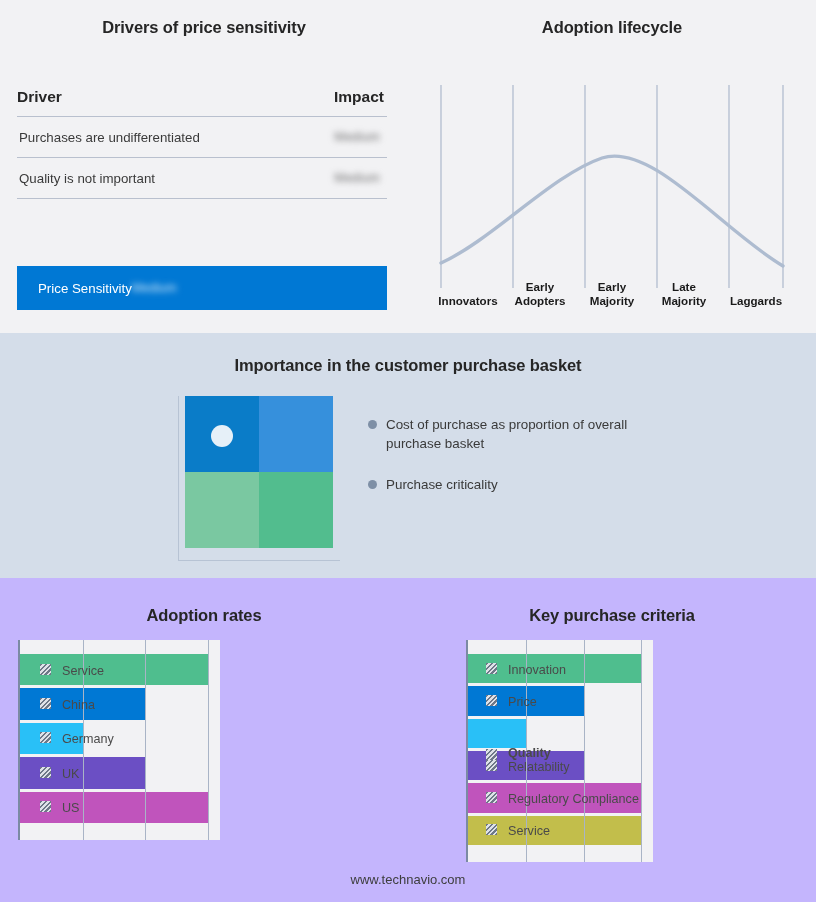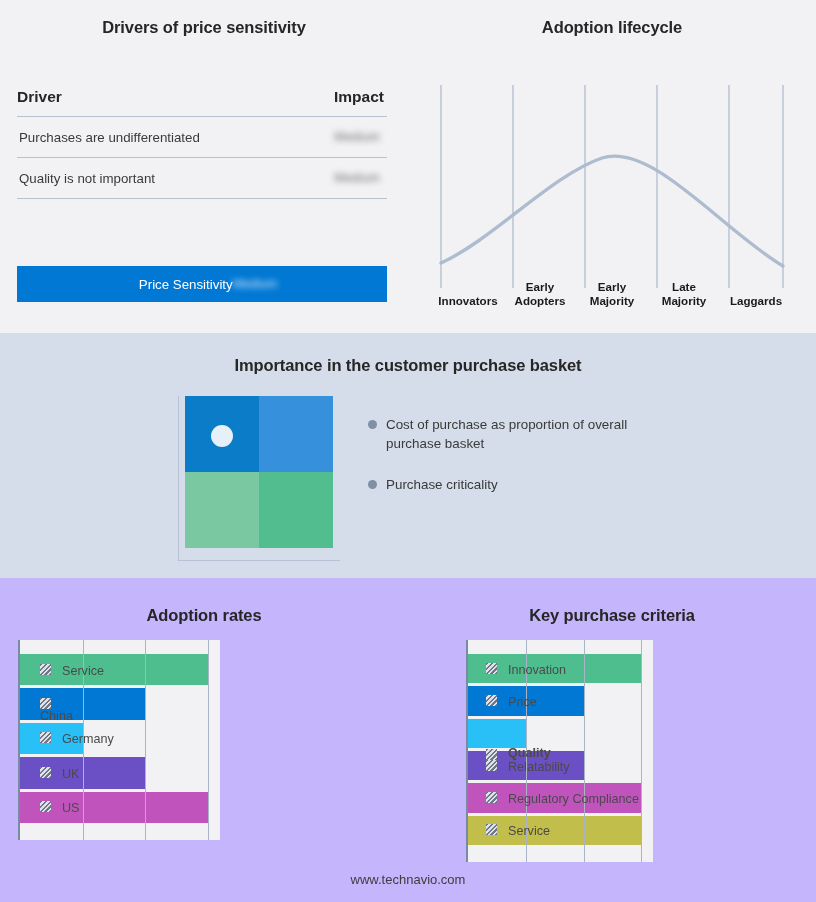--- a/index.html
+++ b/index.html
@@ -71,25 +71,25 @@
   .dt-impact {
     font-size: 12.5px;
     color: #6d6d6d;
     filter: blur(3.1px);
     margin-right: 7px;
     letter-spacing: 0.2px;
   }
   .dt-row-highlight {
     position: absolute;
     left: 0; top: 178px;
-    width: 370px; height: 36px;
+    width: 370px; height: 44px;
     background: #0078d4;
     display: flex;
     align-items: center;
-    justify-content: center;
+    justify-content: flex-start;
   }
   .dt-row-highlight .dt-driver-hl {
     font-size: 13.3px;
     color: #ffffff;
     margin-left: 21px;
   }
   .dt-row-highlight .dt-impact-hl {
     font-size: 12.5px;
     color: #d9ecfb;
     filter: blur(3.1px);
@@ -397,21 +397,21 @@
           </div>
       <div class="gridline" style="left: 64.5px;"></div>
           <div class="gridline" style="left: 127px;"></div>
           <div class="gridline" style="left: 189.5px;"></div>
         </div>
       <div class="bar-legend" id="legend-0" style="margin-left: 22px; height: 200px; justify-content: flex-start; padding-top: 23.7px;">
           <div class="bar-legend-item" style="height: 34.4px; align-items: flex-start;">
             <span class="bar-legend-swatch"></span>
             <span class="bar-legend-label">Service</span>
           </div>
-          <div class="bar-legend-item" style="height: 34.4px; align-items: flex-start; flex-direction: column;">
+          <div class="bar-legend-item" style="height: 34.4px; align-items: flex-start;">
             <span class="bar-legend-swatch"></span>
             <span class="bar-legend-label">China</span>
           </div>
           <div class="bar-legend-item" style="height: 34.4px; align-items: flex-start;">
             <span class="bar-legend-swatch"></span>
             <span class="bar-legend-label">Germany</span>
           </div>
           <div class="bar-legend-item" style="height: 34.4px; align-items: flex-start;">
             <span class="bar-legend-swatch"></span>
             <span class="bar-legend-label">UK</span>

